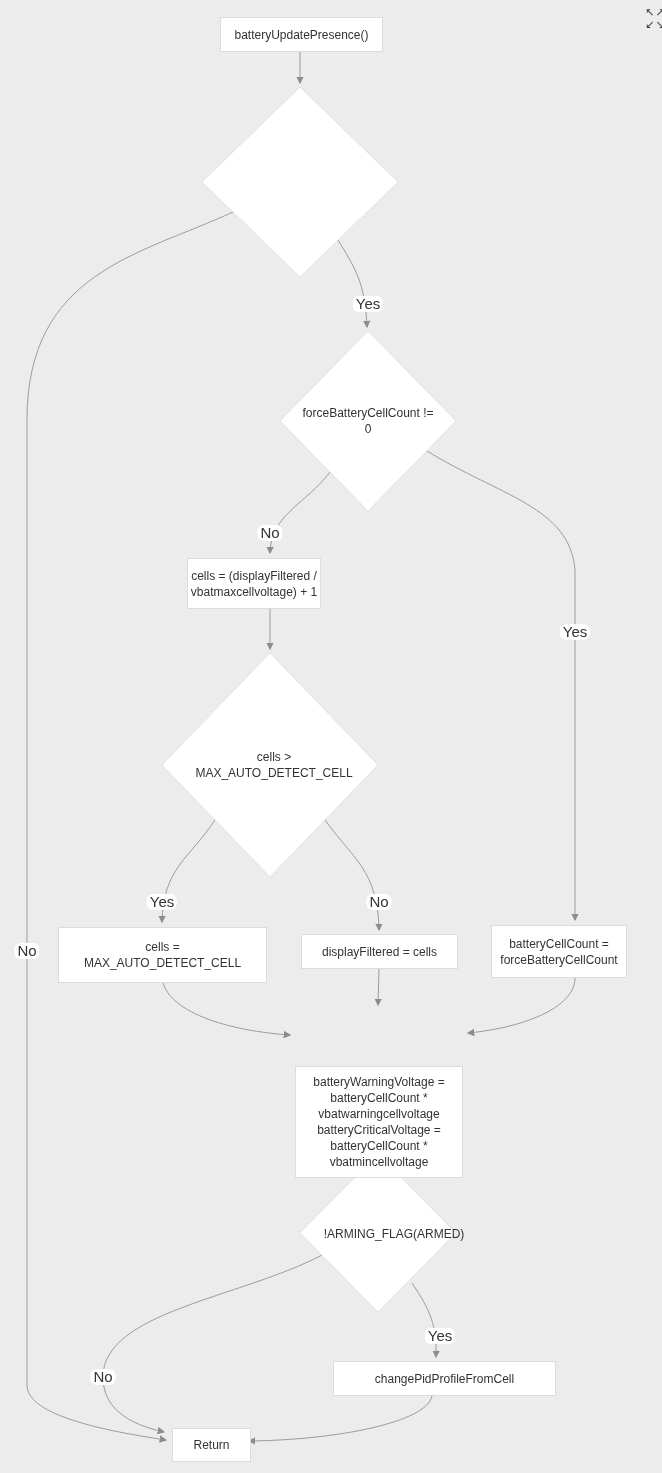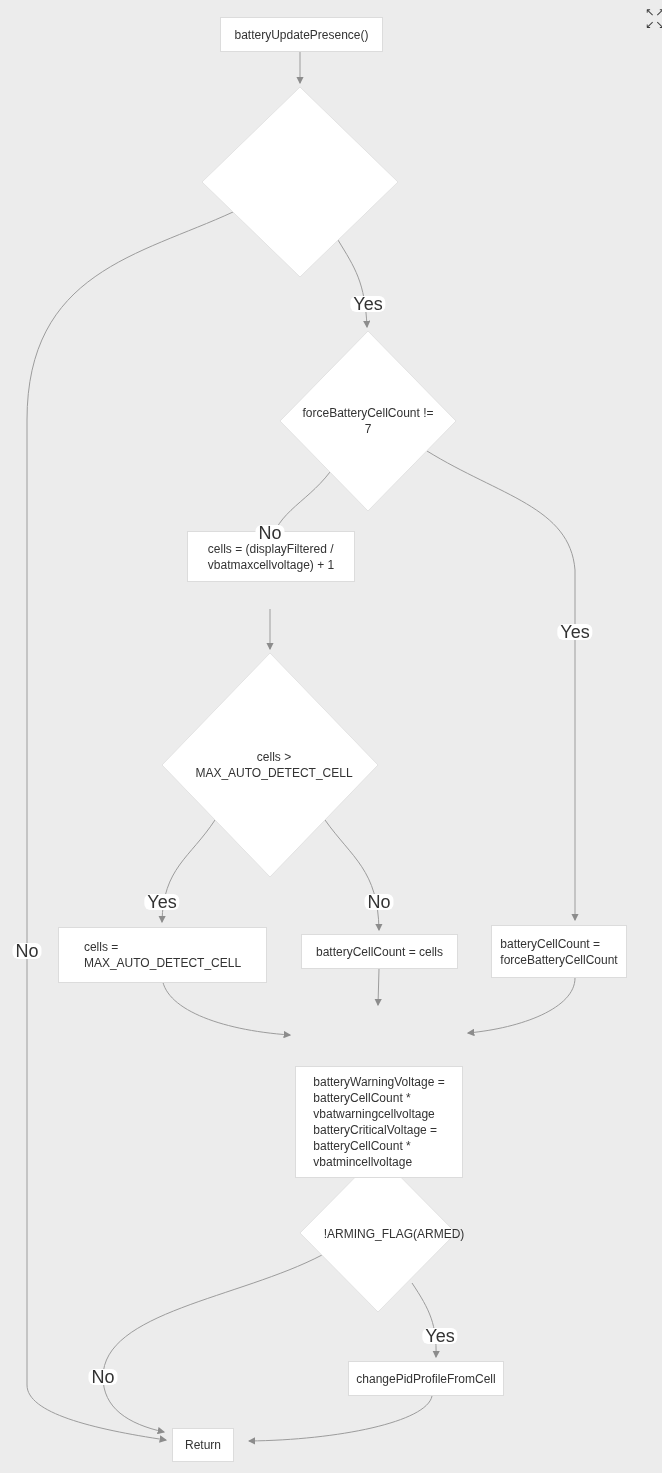--- a/index.html
+++ b/index.html
@@ -11,37 +11,38 @@
     position:relative;
   }
   .stage{position:relative;width:662px;height:1473px;overflow:hidden;}
   .stage svg{position:absolute;left:0;top:0;}
   .node{
     position:absolute;
     background:#ffffff;
     border:1px solid #dcdcdc;
     box-sizing:border-box;
     display:flex;align-items:center;justify-content:center;
+    text-align:center;
     font-size:12px;line-height:16px;color:#333333;
     white-space:pre-line;
   }
   .dlabel{
     position:absolute;
     display:flex;align-items:center;justify-content:center;
     text-align:center;
     font-size:12px;line-height:16px;color:#333333;
     white-space:pre-line;
     pointer-events:none;
   }
   .elabel{
     position:absolute;
     transform:translate(-50%,-50%);
     background:#ffffff;
     padding:1px 3px;
-    font-size:18px;line-height:14px;color:#333333;border-radius:6px;
+    font-size:15px;line-height:14px;color:#333333;border-radius:6px;
   }
   .expand{
     position:absolute;
     left:645px;top:6px;
     width:17px;height:26px;
     overflow:hidden;
     color:#3d3d3d;
     font-size:11px;line-height:12px;
     letter-spacing:1px;
     cursor:pointer;
@@ -82,45 +83,45 @@
     <g fill="#ffffff" stroke="#e3e3e3" stroke-width="1">
       <polygon points="300,87 398,182 300,277 202,182"></polygon>
       <polygon points="368,331 456,421 368,511 280,421"></polygon>
       <polygon points="270,653 378,765 270,877 162,765"></polygon>
       <polygon points="378,1154 456,1233 378,1312 300,1233"></polygon>
     </g>
   </svg>
 
   <div class="node" style="left:220px;top:17px;width:163px;height:35px">batteryUpdatePresence()</div>
 
-  <div class="node" style="left:187px;top:531px;width:168px;height:51px">cells = (displayFiltered /
+  <div class="node" style="left:187px;top:558px;width:134px;height:51px">cells = (displayFiltered /
 vbatmaxcellvoltage) + 1</div>
 
   <div class="node" style="left:58px;top:927px;width:209px;height:56px">cells =
 MAX_AUTO_DETECT_CELL</div>
 
-  <div class="node" style="left:301px;top:934px;width:157px;height:35px">batteryCellCount = cells</div>
+  <div class="node" style="left:301px;top:934px;width:157px;height:35px">displayFiltered = cells</div>
 
   <div class="node" style="left:491px;top:925px;width:136px;height:53px">batteryCellCount =
 forceBatteryCellCount</div>
 
   <div class="node" style="left:295px;top:1066px;width:168px;height:112px">batteryWarningVoltage =
 batteryCellCount *
 vbatwarningcellvoltage
 batteryCriticalVoltage =
 batteryCellCount *
 vbatmincellvoltage</div>
 
-  <div class="node" style="left:348px;top:1361px;width:156px;height:35px">changePidProfileFromCell</div>
+  <div class="node" style="left:333px;top:1361px;width:223px;height:35px">changePidProfileFromCell</div>
 
-  <div class="node" style="left:172px;top:1428px;width:62px;height:34px">Return</div>
+  <div class="node" style="left:172px;top:1428px;width:79px;height:34px">Return</div>
 
 
   <div class="dlabel" style="left:280px;top:398px;width:176px;height:46px">forceBatteryCellCount !=
-7</div>
+0</div>
 
   <div class="dlabel" style="left:170px;top:740px;width:208px;height:50px">cells &gt;
 MAX_AUTO_DETECT_CELL</div>
 
   <div class="dlabel" style="left:314px;top:1222px;width:160px;height:24px">!ARMING_FLAG(ARMED)</div>
 
   <div class="elabel" style="left:368px;top:304px">Yes</div>
   <div class="elabel" style="left:27px;top:951px">No</div>
   <div class="elabel" style="left:270px;top:533px">No</div>
   <div class="elabel" style="left:575px;top:632px">Yes</div>

